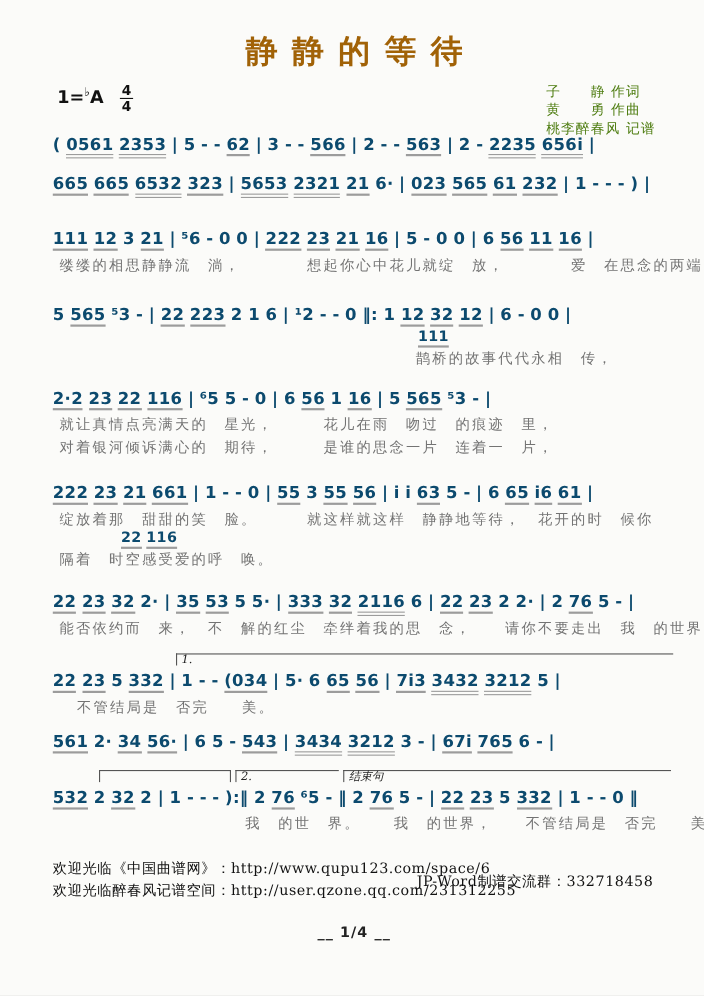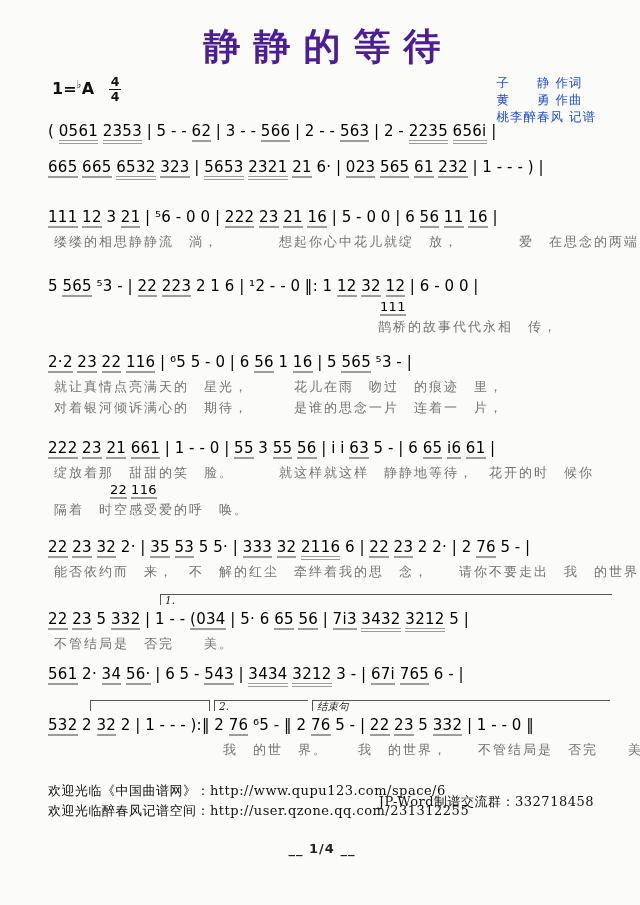--- a/index.html
+++ b/index.html
@@ -5,49 +5,49 @@
   html,body{margin:0;padding:0;background:#e8e8e6;}
   .sheet{
     position:relative; width:640px; height:905px; margin:0 auto;
     background:#fbfbf9; overflow:hidden; color:#111;
     font-family:"DejaVu Serif","Liberation Serif",serif;
   }
   .content{padding:26px 44px 0 48px;}
 
   
   .title{
-    text-align:center; font-weight:bold; font-size:37px; line-height:40px;
-    letter-spacing:13px; text-indent:13px; color:#4c1d95;
+    text-align:center; font-weight:bold; font-size:29px; line-height:40px;
+    letter-spacing:13px; text-indent:13px; color:#a16207;
   }
   .credits{
     position:absolute; top:74px; right:44px; text-align:left;
-    font-size:12.5px; line-height:17px; letter-spacing:1px; color:#1d4ed8;
+    font-size:12.5px; line-height:17px; letter-spacing:1px; color:#4d7c0f;
   }
   .key-row{margin:10px 0 16px 4px; height:26px; font-family:"DejaVu Sans","Liberation Sans",sans-serif; font-weight:bold; font-size:16px;}
   .key-flat{vertical-align:super; font-size:11px;}
   .timesig{display:inline-flex; flex-direction:column; align-items:center; vertical-align:middle; margin-left:9px; line-height:1; font-size:12.5px;}
   .timesig .tnum{padding:0 2px;}
   .timesig .bnum{border-top:1.4px solid #111; padding:1px 2px 0 2px;}
 
   
   .system{margin-bottom:16px;}
   .system.s1{margin-bottom:10px;}
   .system.s2{margin-bottom:24px;}
   .system.s3{margin-bottom:22px;}
   .system.s4{margin-bottom:13px;}
   .system.s5{margin-bottom:18px;}
   .system.s6{margin-bottom:15px;}
   .system.s7{margin-bottom:12px;}
   .system.s8{margin-bottom:8px;}
   .system.s9{margin-bottom:12px;}
   .system.s10{margin-bottom:0;}
   .notes{
-    font-family:"DejaVu Sans","Liberation Sans",sans-serif; font-weight:normal;
+    font-family:"DejaVu Sans","Liberation Sans",sans-serif; font-weight:bold;
     font-size:15px; line-height:26px; letter-spacing:.3px; word-spacing:-.5px;
-    white-space:pre; color:#000000;
+    white-space:pre; color:#0c4a6e;
   }
   .notes.small{font-size:13px; line-height:16px;}
   .notes .u1{border-bottom:2px solid #9c9c9c; padding-bottom:0;}
   .notes .u2{border-bottom:4px double #9c9c9c; padding-bottom:0;}
   .lyrics{
     font-size:13px; line-height:19px; margin-top:2px; letter-spacing:2px;
     white-space:pre; color:#737373;
   }
   .brow{position:relative; height:13px;}
   .brk{
@@ -117,21 +117,21 @@
         </div>
         <div class="system s7">
           <div class="notes"><span class="u1">22</span><span> </span><span class="u1">23</span><span> </span><span class="u1">32</span><span> </span><span>2·</span><span> </span><span>|</span><span> </span><span class="u1">35</span><span> </span><span class="u1">53</span><span> </span><span>5</span><span> </span><span>5·</span><span> </span><span>|</span><span> </span><span class="u1">333</span><span> </span><span class="u1">32</span><span> </span><span class="u2">2116</span><span> </span><span>6</span><span> </span><span>|</span><span> </span><span class="u1">22</span><span> </span><span class="u1">23</span><span> </span><span>2</span><span> </span><span>2·</span><span> </span><span>|</span><span> </span><span>2</span><span> </span><span class="u1">76</span><span> </span><span>5</span><span> </span><span>-</span><span> </span><span>|</span></div>
           <div class="lyrics" style="margin-left: 6px;">能否依约而　来，　不　解的红尘　牵绊着我的思　念，　　请你不要走出　我　的世界，</div>
         </div>
         <div class="system s8">
           <div class="brow">
             <span class="brk" style="left: 112px; width: 452px;">1.</span>
           </div>
           <div class="notes"><span class="u1">22</span><span> </span><span class="u1">23</span><span> </span><span>5</span><span> </span><span class="u1">332</span><span> </span><span>|</span><span> </span><span>1</span><span> </span><span>-</span><span> </span><span>-</span><span> </span><span class="u1">(034</span><span> </span><span>|</span><span> </span><span>5·</span><span> </span><span>6</span><span> </span><span class="u1">65</span><span> </span><span class="u1">56</span><span> </span><span>|</span><span> </span><span class="u1">7i3</span><span> </span><span class="u2">3432</span><span> </span><span class="u2">3212</span><span> </span><span>5</span><span> </span><span>|</span></div>
-          <div class="lyrics" style="margin-left: 6px;">不管结局是　否完　　美。</div>
+          <div class="lyrics" style="margin-left: 22px;">不管结局是　否完　　美。</div>
         </div>
         <div class="system s9">
           <div class="notes"><span class="u1">561</span><span> </span><span>2·</span><span> </span><span class="u1">34</span><span> </span><span class="u1">56·</span><span> </span><span>|</span><span> </span><span>6</span><span> </span><span>5</span><span> </span><span>-</span><span> </span><span class="u1">543</span><span> </span><span>|</span><span> </span><span class="u2">3434</span><span> </span><span class="u2">3212</span><span> </span><span>3</span><span> </span><span>-</span><span> </span><span>|</span><span> </span><span class="u1">67i</span><span> </span><span class="u1">765</span><span> </span><span>6</span><span> </span><span>-</span><span> </span><span>|</span></div>
         </div>
         <div class="system s10">
           <div class="brow">
             <span class="brk rtick" style="left: 42px; width: 120px;"></span>
             <span class="brk" style="left: 166px; width: 94px;">2.</span>
             <span class="brk" style="left: 264px; width: 298px;">结束句</span>
           </div>

